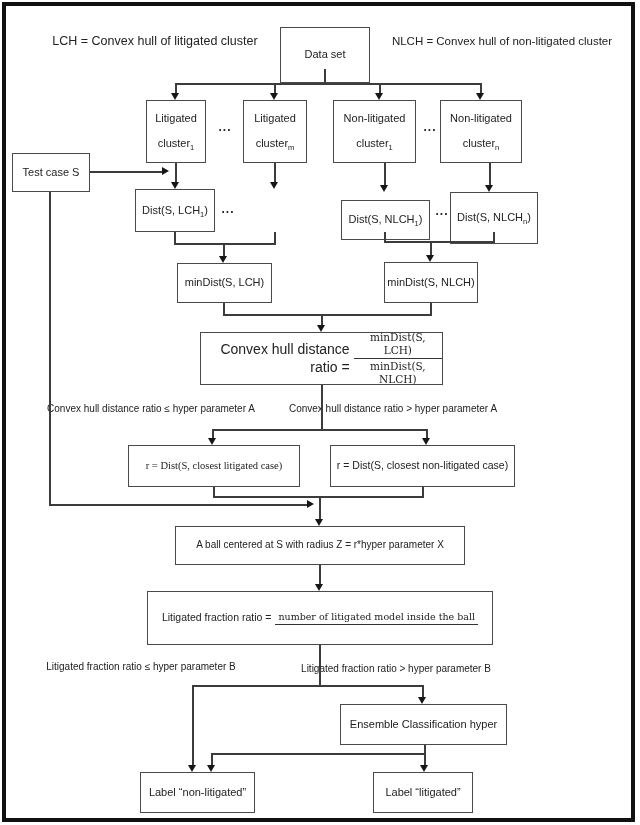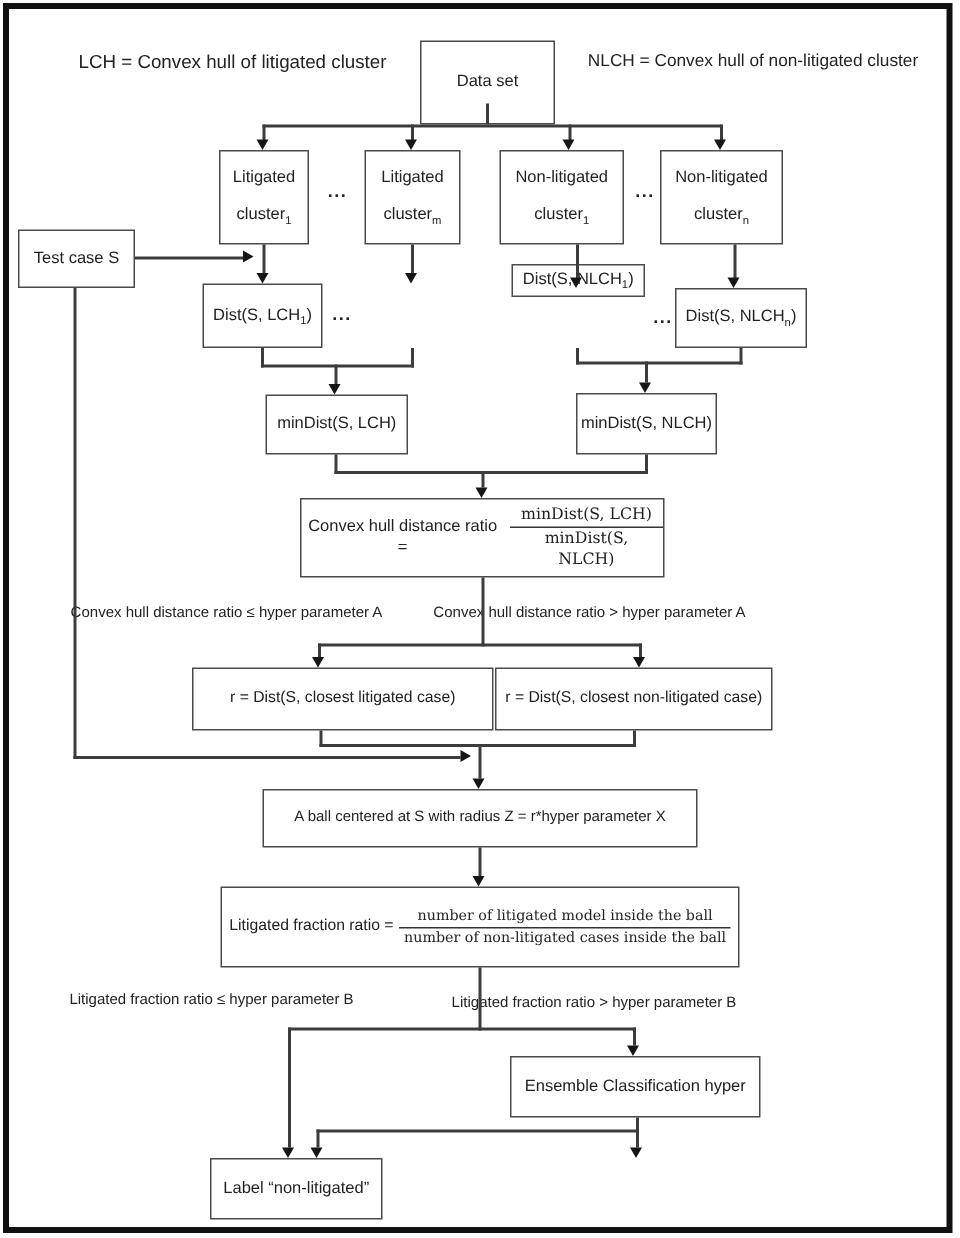--- a/index.html
+++ b/index.html
@@ -59,78 +59,80 @@
   <div class="txt dots" style="left:418px;top:120px;width:24px;">...</div>
   <div class="box cluster" style="left:440px;top:100px;width:82px;height:63px;">
     <div>Non-litigated</div>
     <div><span>cluster</span><sub>n</sub></div>
   </div>
 
   <div class="box" style="left:135px;top:189px;width:80px;height:43px;">
     <span><span>Dist(S, LCH</span><sub>1</sub><span>)</span></span>
   </div>
   <div class="txt dots" style="left:216px;top:202px;width:24px;">...</div>
-  <div class="box" style="left:341px;top:176px;width:89px;height:22px;">
+  <div class="box" style="left:341px;top:200px;width:89px;height:40px;">
     <span><span>Dist(S, NLCH</span><sub>1</sub><span>)</span></span>
   </div>
   <div class="txt dots" style="left:430px;top:204px;width:24px;">...</div>
-  <div class="box" style="left:450px;top:192px;width:88px;height:40px;">
+  <div class="box" style="left:450px;top:192px;width:88px;height:52px;">
     <span><span>Dist(S, NLCH</span><sub>n</sub><span>)</span></span>
   </div>
 
   <div class="box" style="left:177px;top:263px;width:95px;height:40px;">
     <span>minDist(S, LCH)</span>
   </div>
   <div class="box" style="left:384px;top:262px;width:94px;height:41px;">
     <span>minDist(S, NLCH)</span>
   </div>
 
   <div class="box" style="left:200px;top:332px;width:243px;height:53px;">
     <div class="eq-row">
-      <span style="font-size:11px;">Convex hull distance ratio =</span>
+      <span style="font-size:14px;text-align:right;">Convex hull distance ratio =</span>
       <span class="frac" style="font-size:10.5px;">
         <span class="num">minDist(S, LCH)</span>
         <span class="den">minDist(S, NLCH)</span>
       </span>
     </div>
   </div>
 
   <div class="txt branch" style="left:40px;top:403px;width:222px;">Convex hull distance ratio ≤ hyper parameter A</div>
   <div class="txt branch" style="left:282px;top:403px;width:222px;">Convex hull distance ratio &gt; hyper parameter A</div>
 
-  <div class="box" style="left:128px;top:445px;width:201px;height:42px;font-size:10.5px;">
+  <div class="box" style="left:128px;top:445px;width:172px;height:42px;font-size:10.5px;font-family:Liberation Serif, serif;">
     <span>r = Dist(S, closest litigated case)</span>
   </div>
   <div class="box" style="left:330px;top:445px;width:185px;height:42px;font-size:10.5px;">
     <span>r = Dist(S, closest non-litigated case)</span>
   </div>
 
   <div class="box" style="left:175px;top:526px;width:290px;height:39px;font-size:10px;">
     <span>A ball centered at S with radius Z = r*hyper parameter X</span>
   </div>
 
   <div class="box" style="left:147px;top:591px;width:346px;height:54px;">
     <div class="eq-row">
       <span style="font-size:10.5px;">Litigated fraction ratio =</span>
       <span class="frac" style="font-size:9.5px;">
         <span class="num">number of litigated model inside the ball</span>
-        <span class="den">number of non-litigated cases inside the ball</span>
       </span>
     </div>
   </div>
 
   <div class="txt branch" style="left:30px;top:661px;width:222px;">Litigated fraction ratio ≤ hyper parameter B</div>
   <div class="txt branch" style="left:285px;top:663px;width:222px;">Litigated fraction ratio &gt; hyper parameter B</div>
 
   <div class="box" style="left:340px;top:704px;width:167px;height:41px;">
     <span>Ensemble Classification hyper</span>
   </div>
 
   <div class="box" style="left:140px;top:772px;width:115px;height:41px;">
     <span>Label “non-litigated”</span>
+  </div>
+  <div class="box" style="left:373px;top:772px;width:100px;height:41px;">
+    <span>Label “litigated”</span>
   </div>
 
   <div class="v" style="left:324px;top:69px;height:14px;"></div>
   <div class="h" style="left:175px;top:83px;width:306px;"></div>
   <div class="v" style="left:175px;top:83px;height:11px;"></div>
   <div class="ad" style="left:171px;top:93px;"></div>
   <div class="v" style="left:274px;top:83px;height:11px;"></div>
   <div class="ad" style="left:270px;top:93px;"></div>
   <div class="v" style="left:379px;top:83px;height:11px;"></div>
   <div class="ad" style="left:375px;top:93px;"></div>

